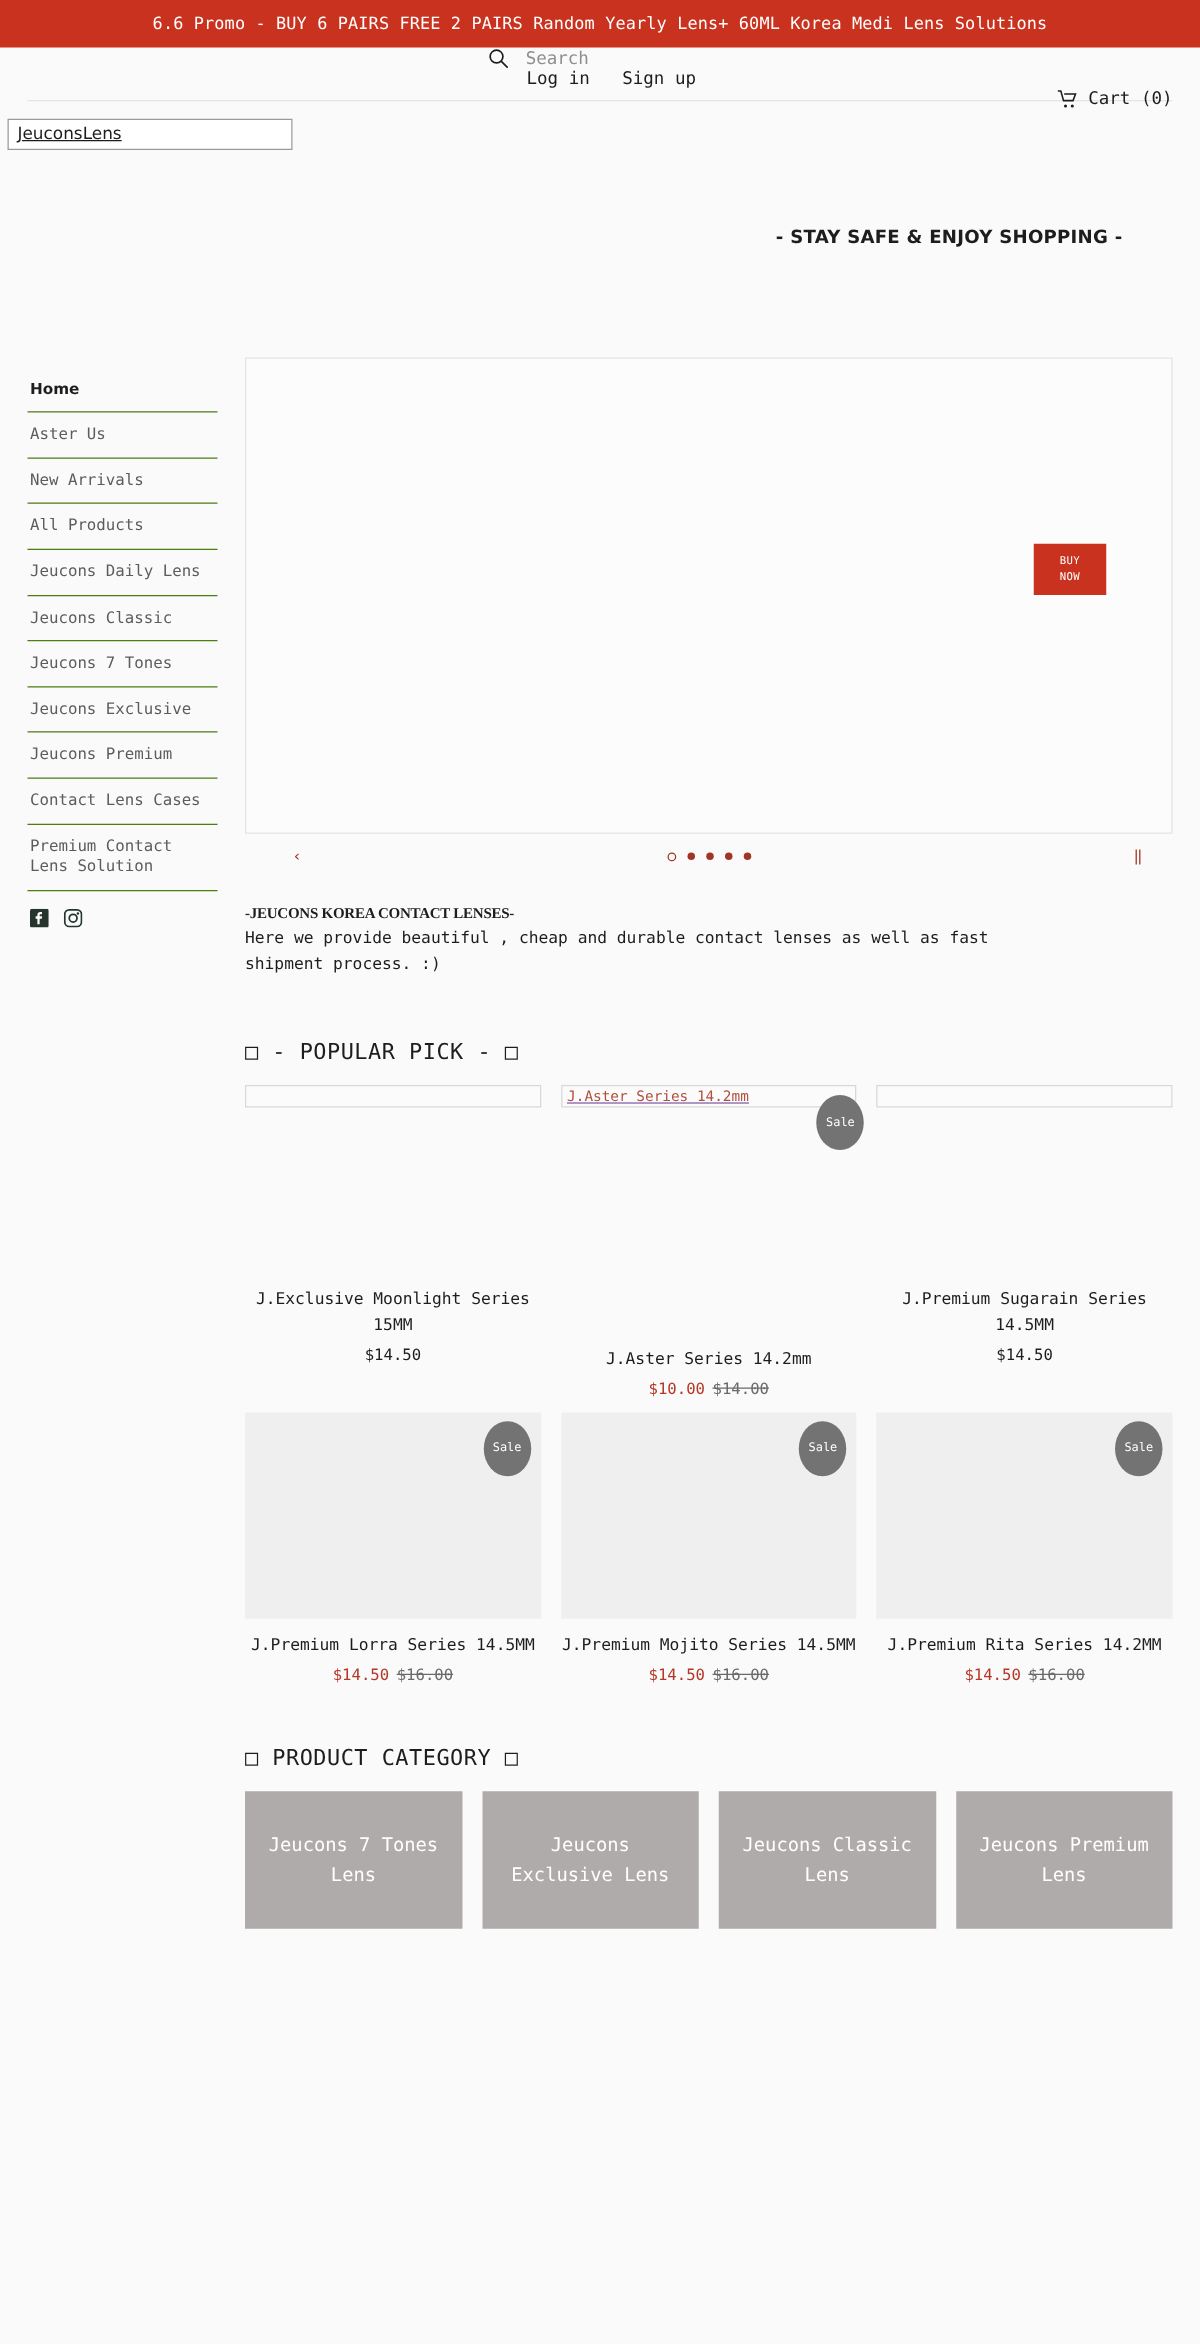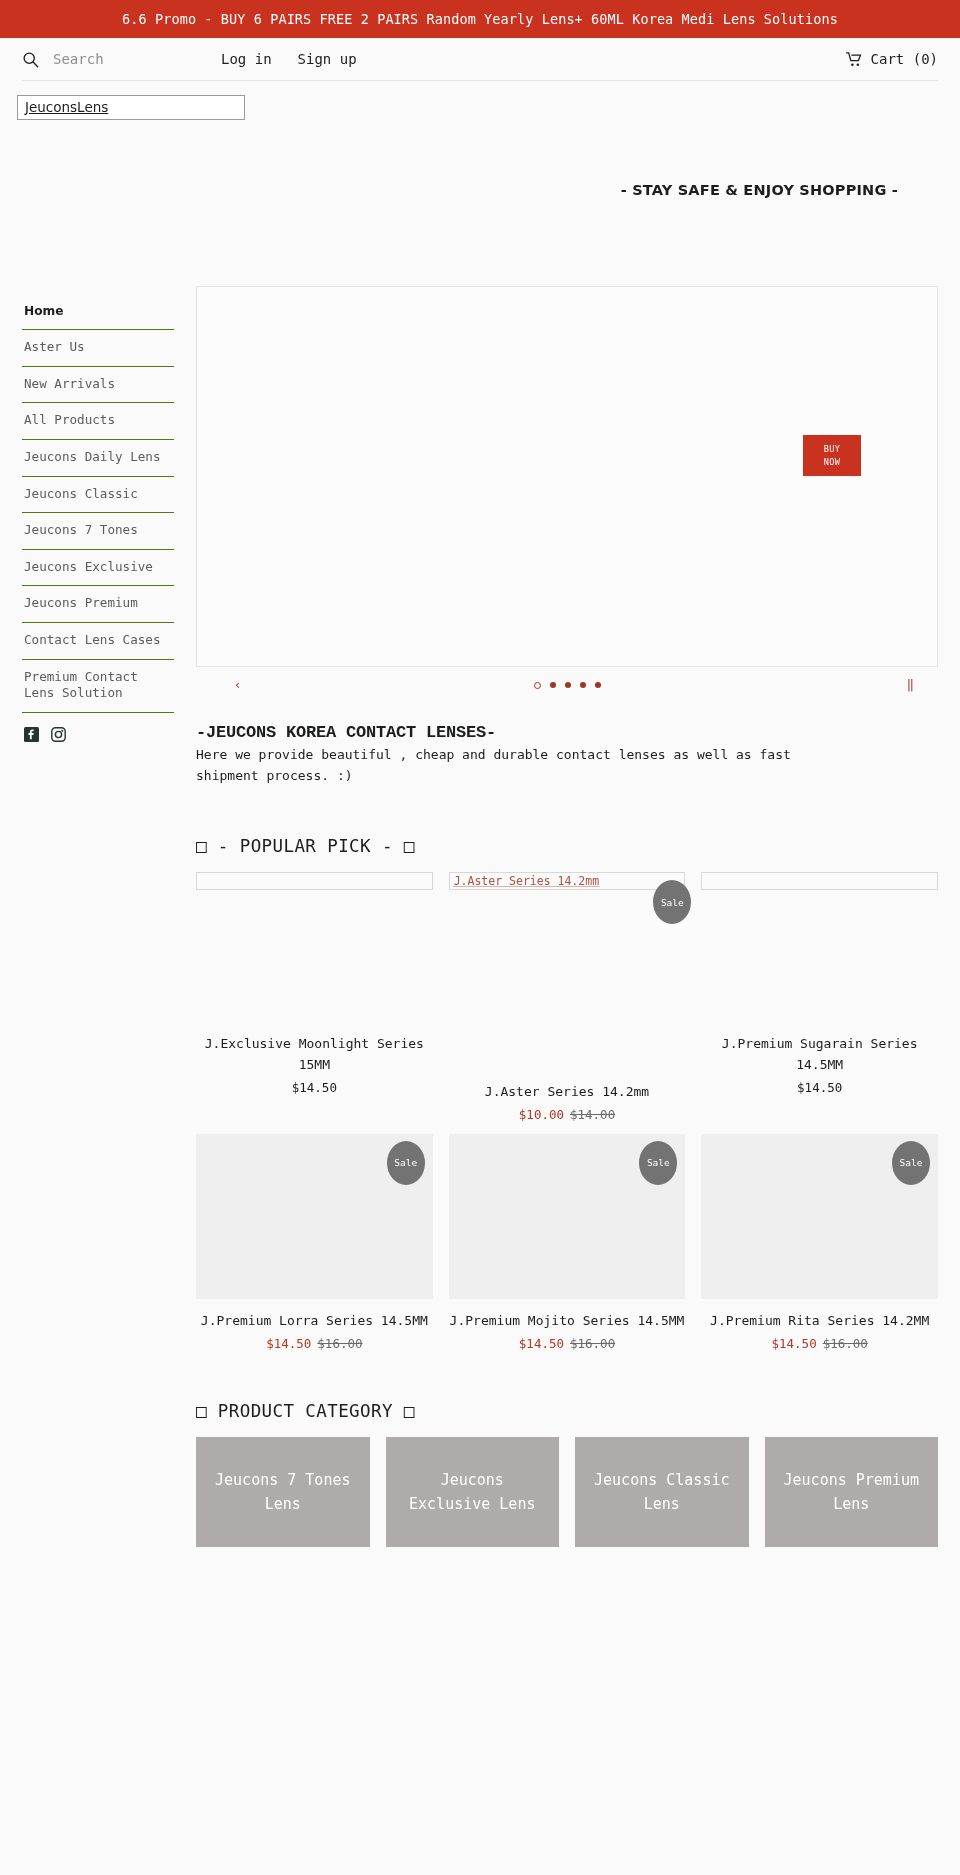--- a/index.html
+++ b/index.html
@@ -15,41 +15,41 @@
   
   .promo-bar{
     background:#c9321f; color:#ffffff;
     height:38px; display:flex; align-items:center; justify-content:center;
     font-size:13.5px; letter-spacing:.1px; white-space:nowrap;
   }
 
   
   .header{
     height:42px; display:flex; align-items:center;
-    padding:0 22px; position:relative;
+    padding:0 22px; position:relative;flex-direction:column;
   }
   .search-wrap{ display:flex; align-items:center; gap:14px; }
   .search-icon{ width:17px;height:17px;display:block; }
   .search-input{
     border:none; background:transparent; outline:none;
     font-family:inherit; font-size:14px; color:#8e8e8e; width:150px;
     padding:0;
   }
   .search-input::placeholder{ color:#8e8e8e; opacity:1; }
   .hnav{ display:flex; align-items:center; gap:26px; margin-left:18px; }
   .hnav a{ color:#1c1d1d; text-decoration:none; font-size:14px; }
   .cart{
     margin-left:auto; display:flex; align-items:center; gap:8px;
     font-size:14px; color:#1c1d1d; text-decoration:none;
   }
   .cart-icon{ width:17px;height:15px;display:block; }
   .header-rule{ height:1px; background:#e4e4e4; margin:0 22px; }
 
   
-  .logo-zone{ padding:14px 22px 0 17px; }
+  .logo-zone{ padding:14px 22px 0 6px; }
   .logo-box{
     display:inline-block; border:1px solid #9a9a9a; background:#fff;
     padding:3px 7px 4px 7px; font-size:13.5px; color:#1c1d1d;
     font-family:"DejaVu Sans","Liberation Sans",sans-serif;
     min-width:228px;
   }
   .tagline-zone{
     height:120px; position:relative;
   }
   .tagline{
@@ -75,21 +75,21 @@
     font-family:"DejaVu Sans","Liberation Sans",sans-serif; font-size:12.2px;}
   .socials{ display:flex; gap:12px; padding:14px 2px 0 2px; }
   .socials svg{ display:block; }
 
   
   .slideshow{
     border:1px solid #e4e4e4; background:#fcfcfc;
     height:381px; position:relative;
   }
   .buy-now{
-    position:absolute; right:76px; top:148px;
+    position:absolute; right:52px; top:148px;
     width:58px; height:41px; background:#c9321f; color:#fff;
     display:flex; flex-direction:column; align-items:center;
     justify-content:center; gap:3px;
     font-size:8.5px; letter-spacing:.3px; border:none; cursor:pointer;
     font-family:inherit;
   }
   .slider-controls{
     height:28px; display:flex; align-items:center;
     position:relative; margin-top:4px;
   }
@@ -108,22 +108,22 @@
         border:none;padding:0;cursor:pointer; }
   .dot.active{ background:transparent; border:1.4px solid #a03525;
         width:7px;height:7px; }
 
   
   .welcome-h{
     font-size:19.5px; margin:62px 0 0 0; font-weight:normal;
     letter-spacing:.3px;
   }
   .sub-h{
-    font-weight:bold; font-size:17px; margin:24px 0 0 0;
-    font-family:Liberation Mono, monospace;
+    font-weight:bold; font-size:12px; margin:24px 0 0 0;
+    font-family:Liberation Serif, serif;
     letter-spacing:-.2px;
   }
   .body-p{ font-size:13px; line-height:1.62; margin:2px 0 0 0; max-width:610px; }
 
   .section-h{
     font-size:17.5px; margin:50px 0 16px 0; font-weight:normal;
     letter-spacing:.4px;
   }
 
   

